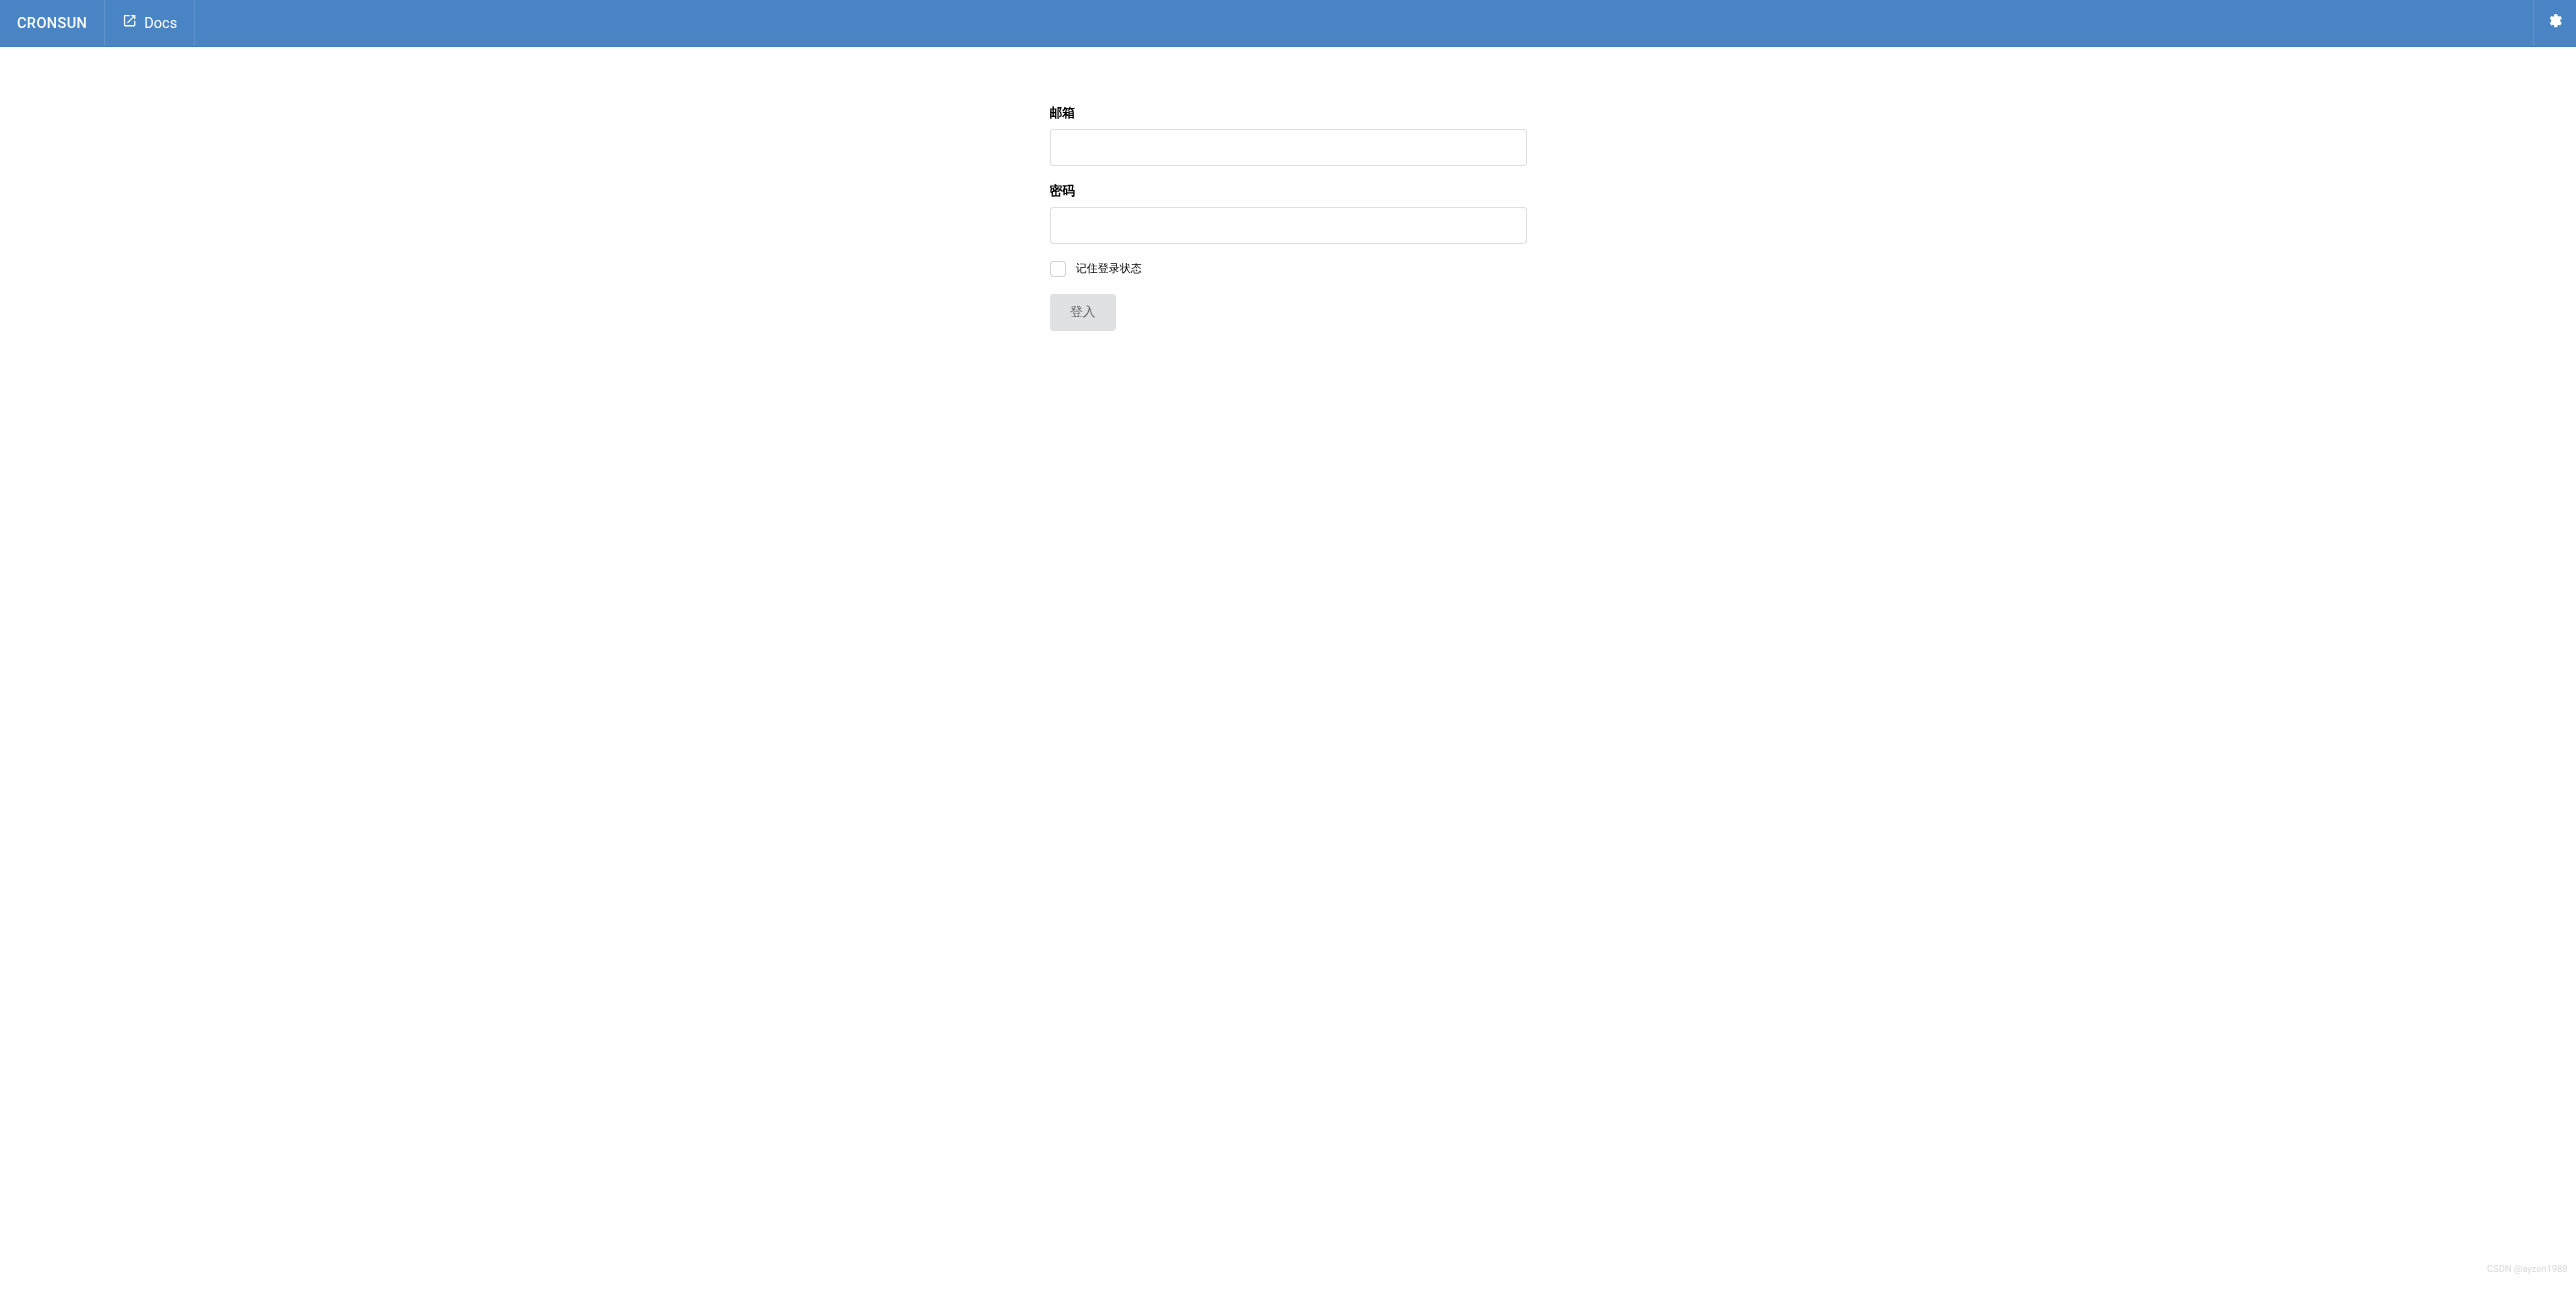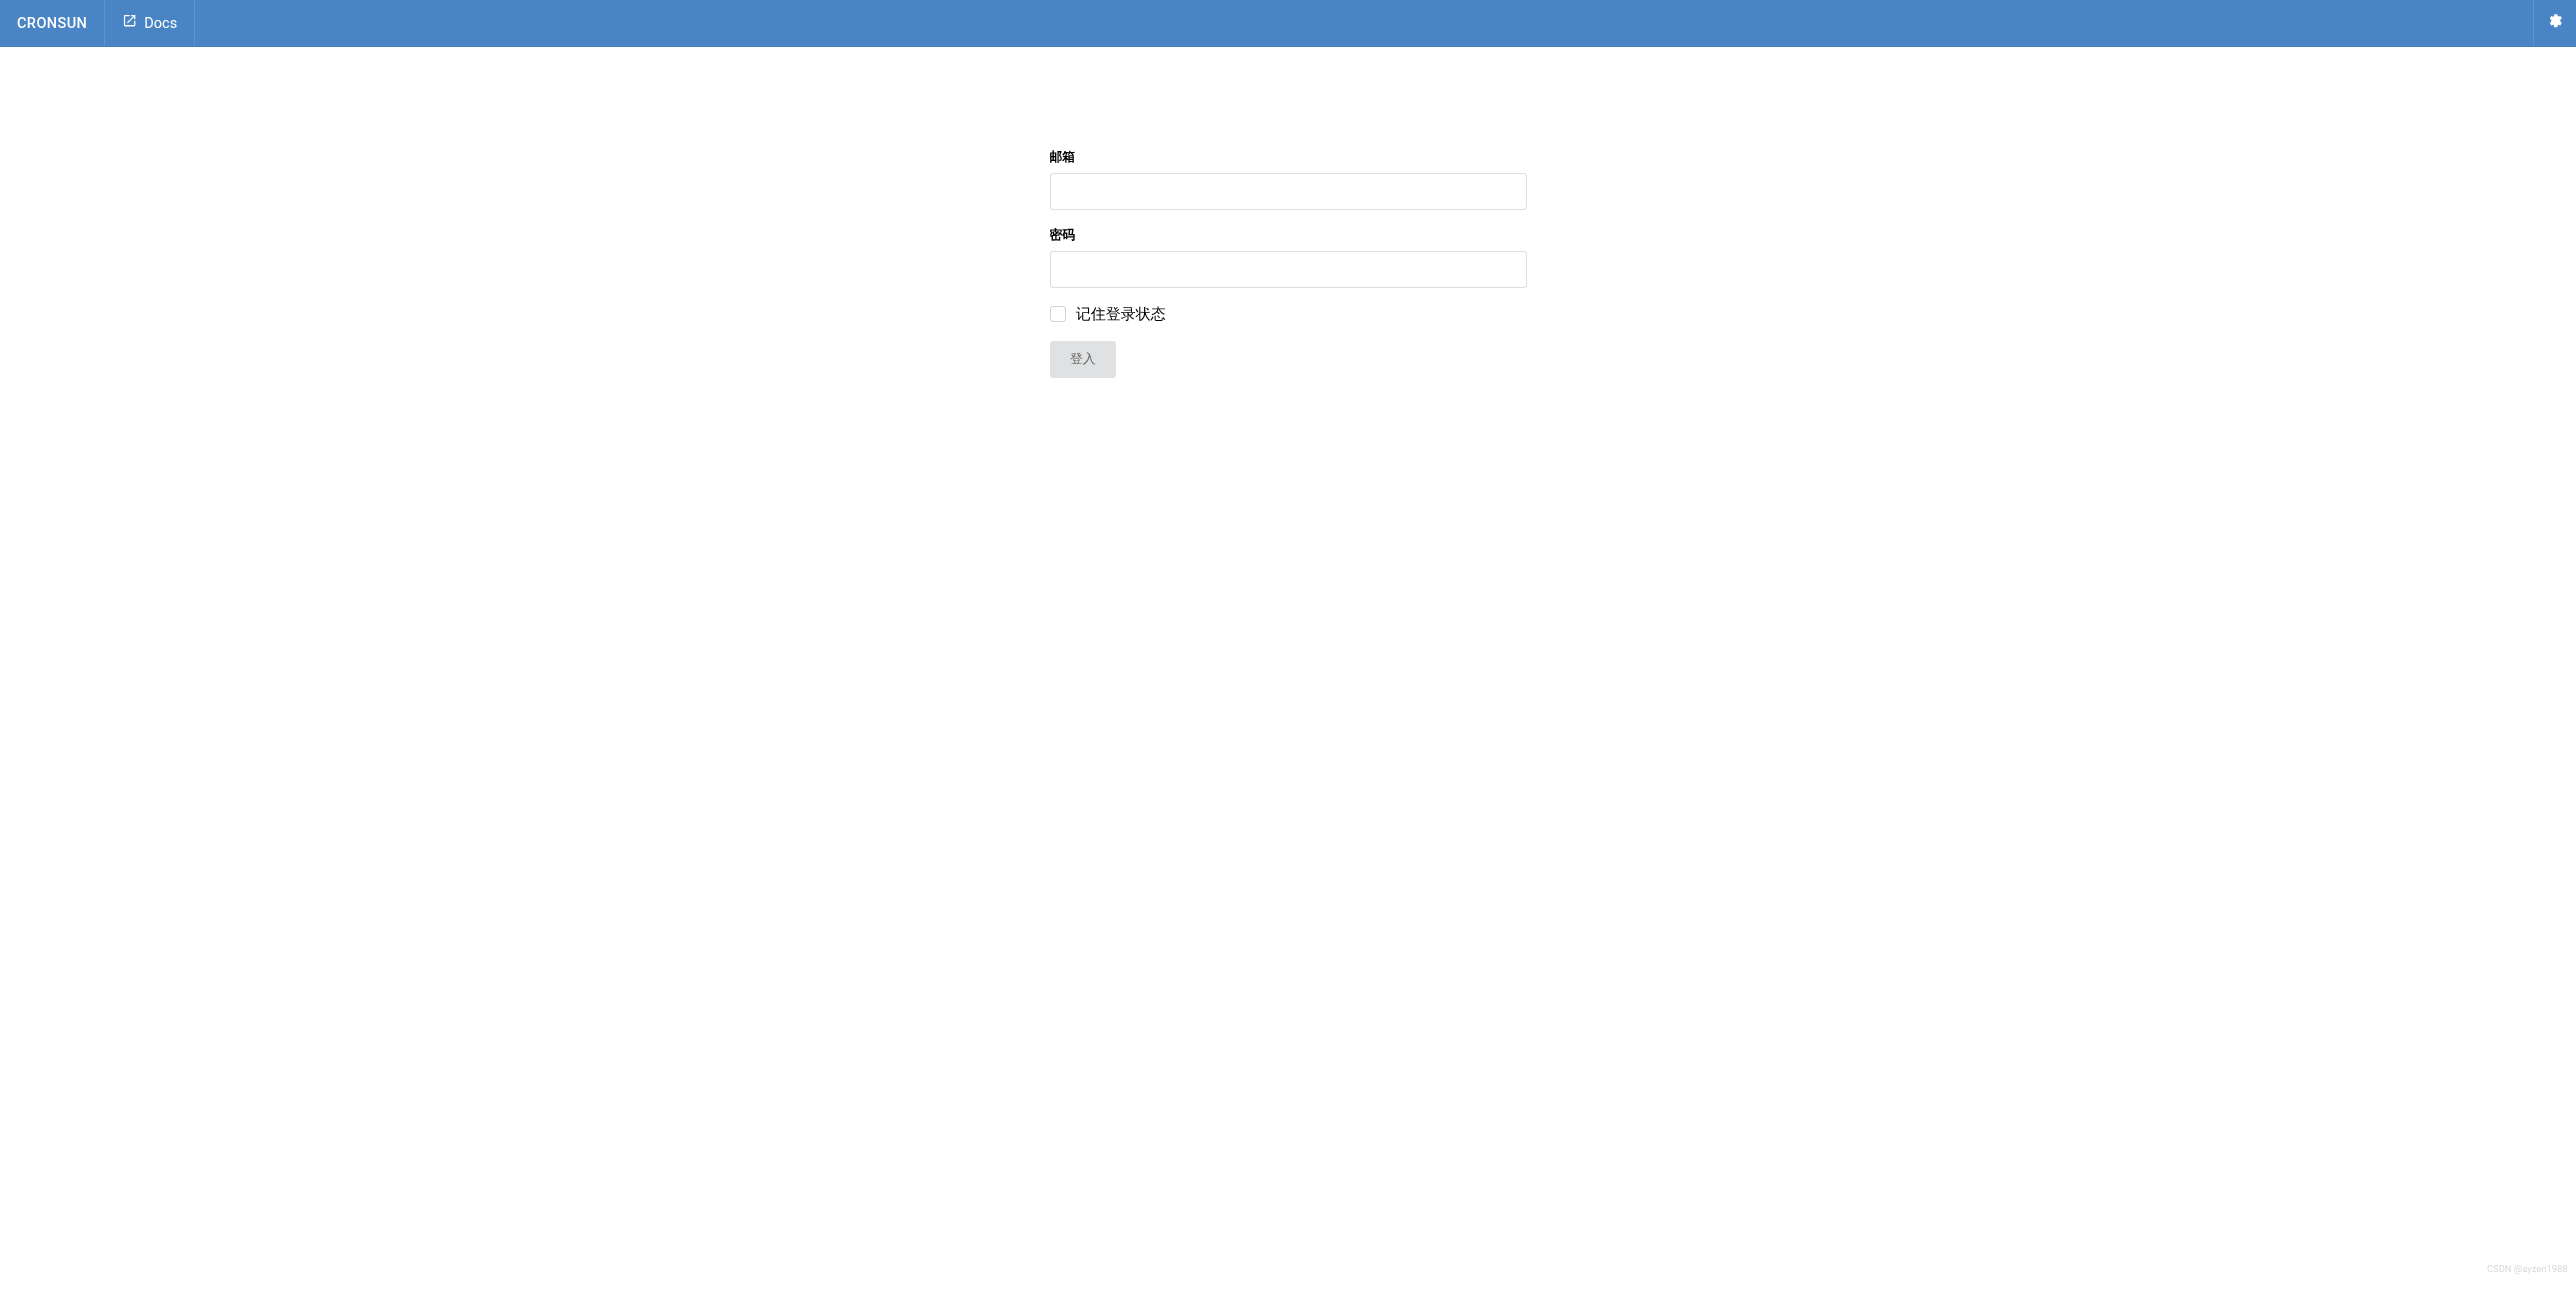--- a/index.html
+++ b/index.html
@@ -56,21 +56,21 @@
 
     .nav-item svg {
       width: 15.3px;
       height: 15.3px;
       fill: #fff;
     }
 
     .main-content {
       display: flex;
       justify-content: center;
-      padding-top: 102px;
+      padding-top: 58px;
     }
 
     .login-form {
       width: 477px;
     }
 
     .form-field {
       margin-bottom: 17px;
     }
 
@@ -109,21 +109,21 @@
       cursor: pointer;
       background: #fff;
     }
 
     .checkbox-input:checked {
       background: #2185d0;
       border-color: #2185d0;
     }
 
     .checkbox-label {
-      font-size: 15px;
+      font-size: 11px;
       color: #000;
       cursor: pointer;
     }
 
     .login-button {
       background: #e0e1e2;
       color: rgba(0,0,0,0.6);
       border: none;
       border-radius: 3.4px;
       padding: 10.2px 20.5px;

